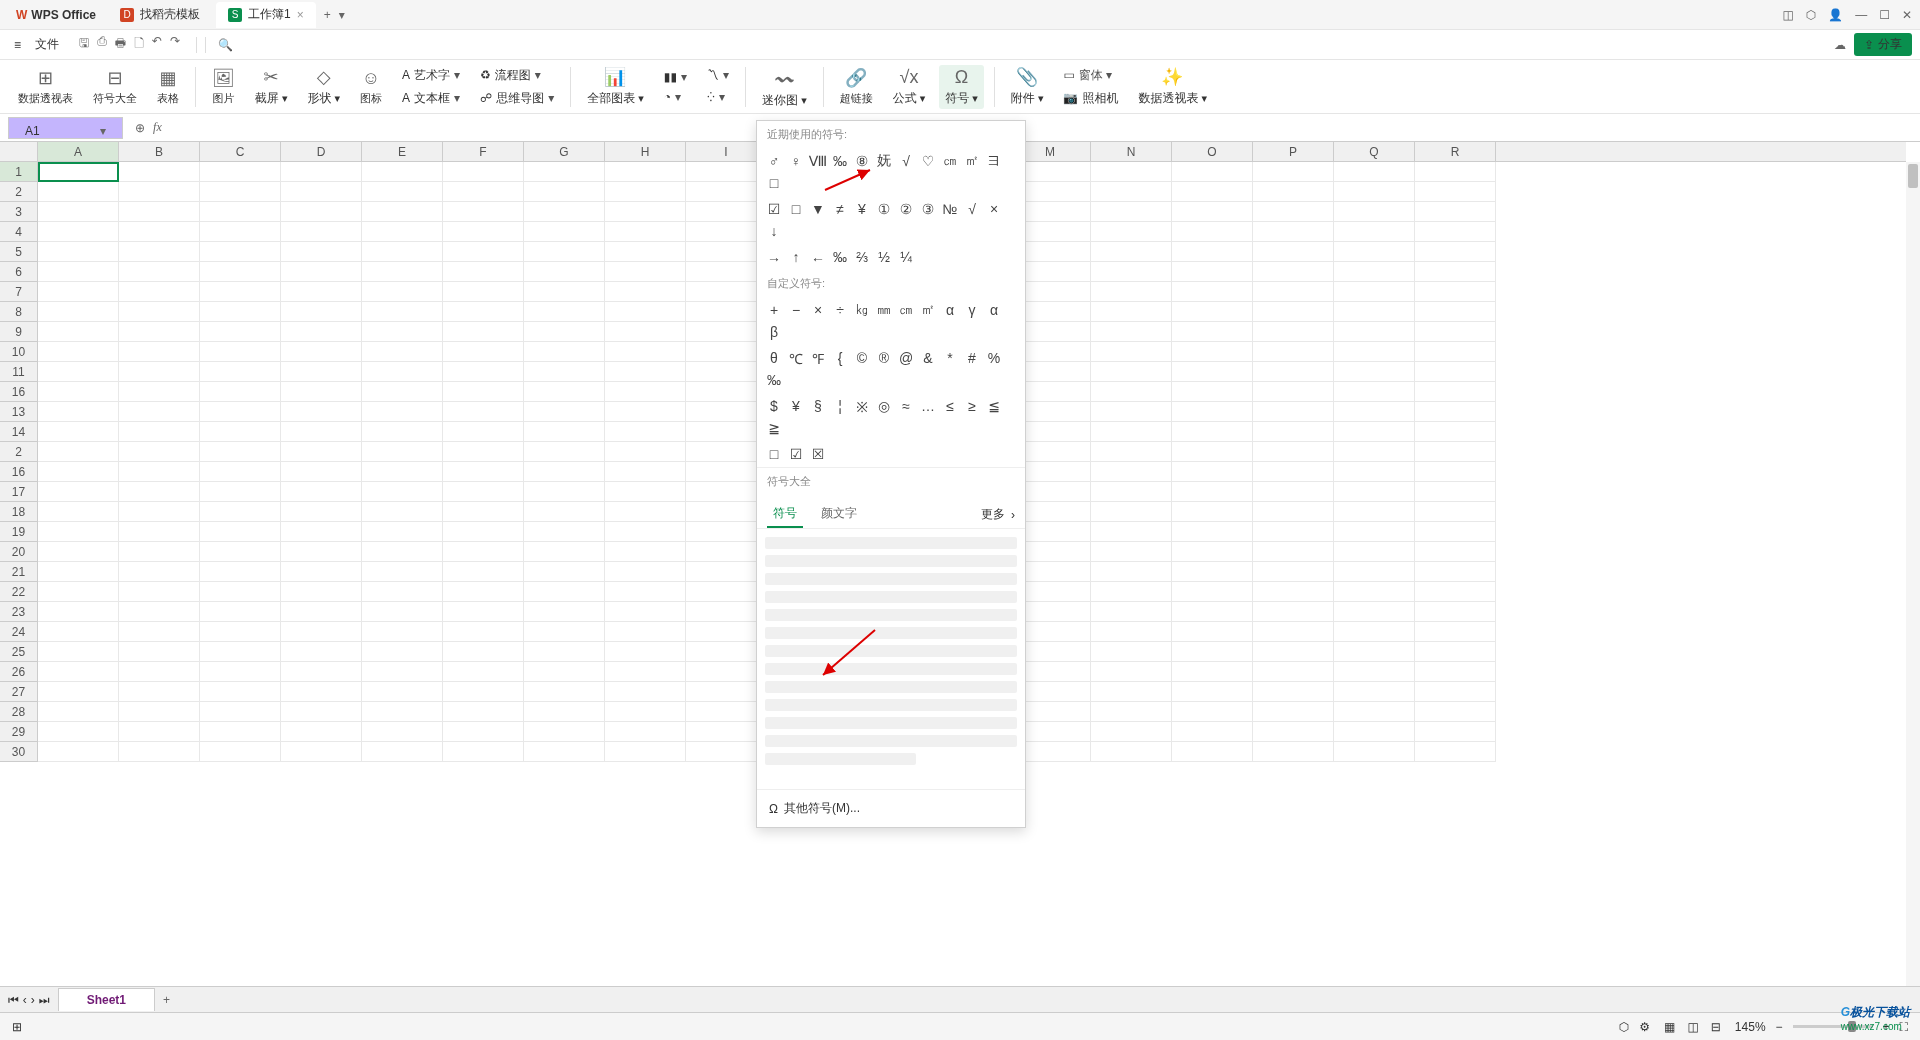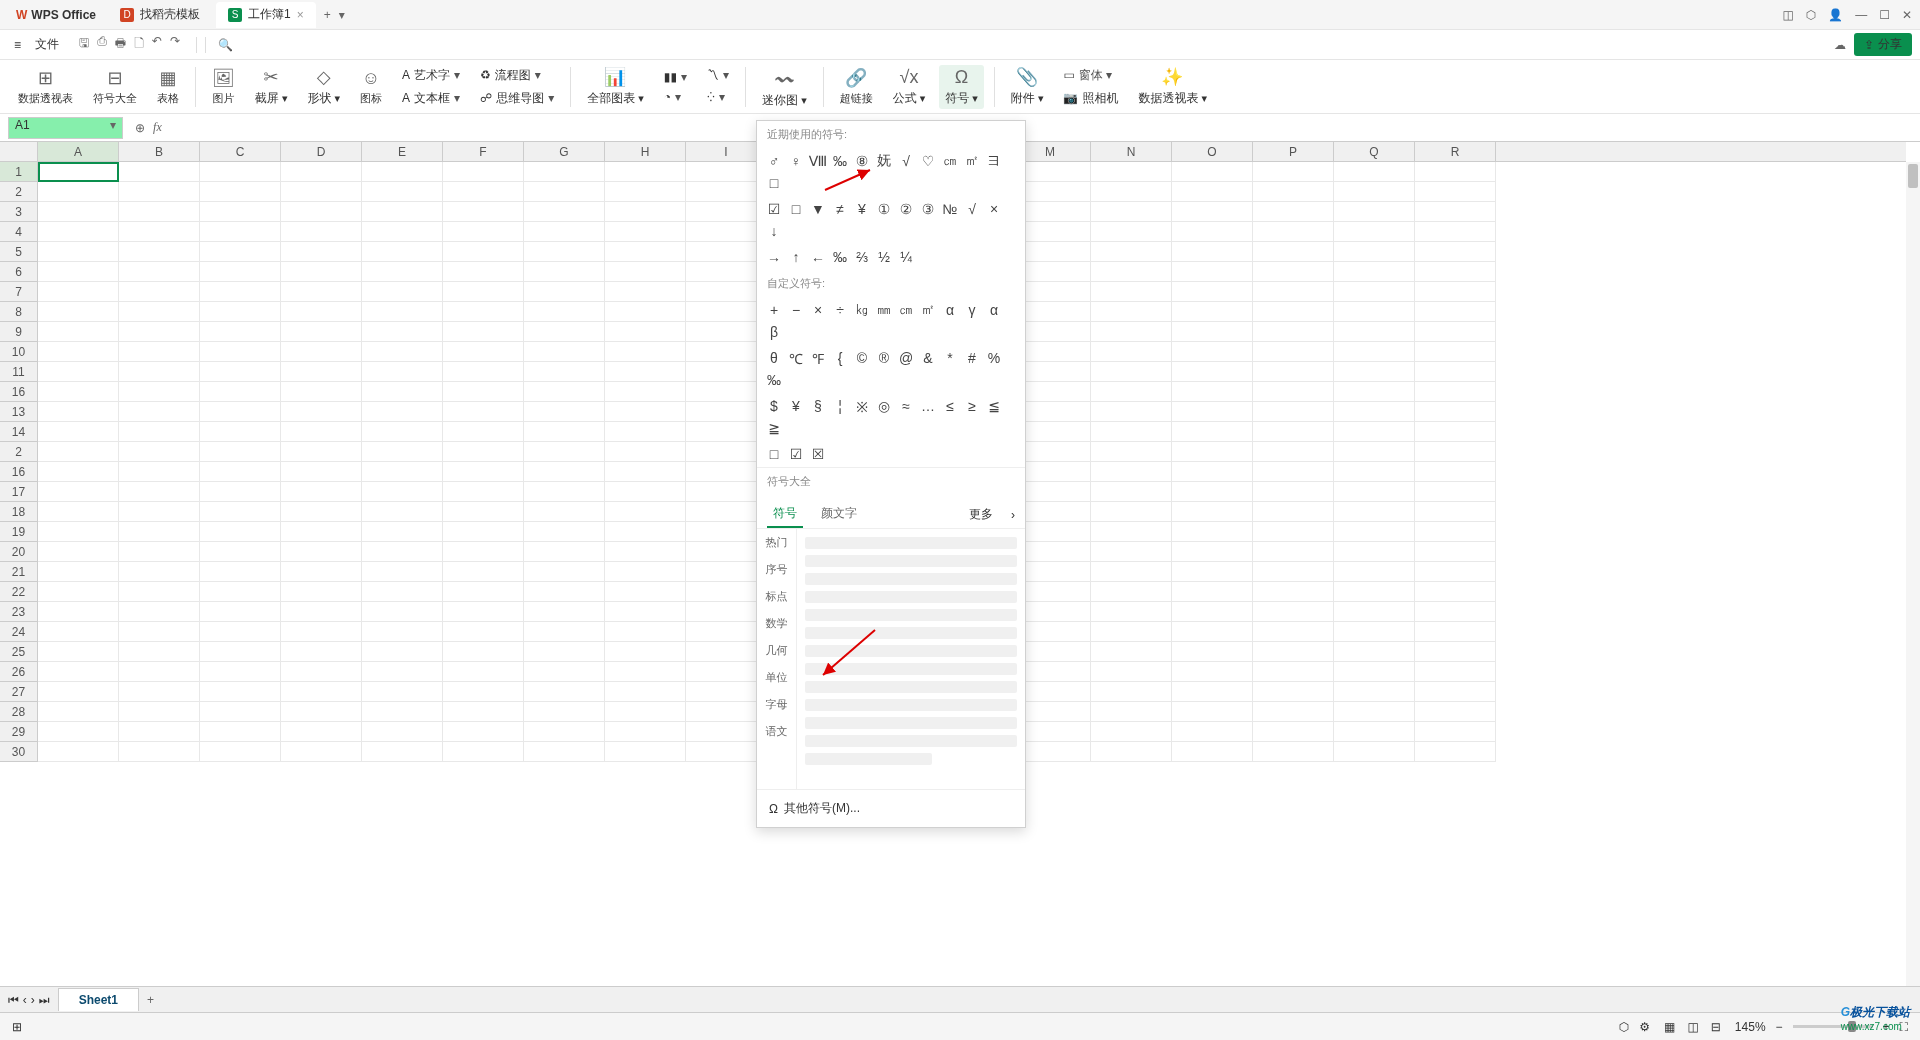--- a/index.html
+++ b/index.html
@@ -25,21 +25,21 @@
 .share-btn{background:#0a8f4e;color:#fff;padding:3px 10px;border-radius:3px;margin-left:8px;cursor:pointer;display:flex;align-items:center;gap:4px}
 .ribbon{height:54px;background:#fff;display:flex;align-items:center;padding:4px 12px;border-bottom:1px solid #e5e5e5;gap:4px}
 .ribbon-group{display:flex;gap:8px;align-items:center}
 .ribbon-item{display:flex;flex-direction:column;align-items:center;gap:2px;padding:2px 6px;cursor:pointer;color:#555}
 .ribbon-item.small{flex-direction:row;gap:4px}
 .ribbon-icon{font-size:18px;color:#666}
 .ribbon-label{font-size:11px;white-space:nowrap}
 .ribbon-stack{display:flex;flex-direction:column;gap:2px}
 .ribbon-divider{width:1px;height:40px;background:#e0e0e0;margin:0 6px}
 .formula-bar{height:28px;background:#fff;display:flex;align-items:center;border-bottom:1px solid #ccc;padding:0 8px}
-.name-box{width:115px;height:22px;border:1px solid #ccc;background:#86efac;padding:0 6px;display:flex;align-items:flex-start;justify-content:space-between}
+.name-box{width:115px;height:22px;border:1px solid #ccc;background:#c4b5fd;padding:0 16px;display:flex;align-items:flex-end;justify-content:space-between}
 .name-box-arrow{color:#666}
 .fx-area{display:flex;align-items:center;gap:8px;margin-left:12px}
 .fx-expand{color:#666;cursor:pointer}
 .fx-label{font-style:italic;color:#666;font-family:serif}
 .fx-input{flex:1;height:20px;border:none;background:transparent;margin-left:4px}
 .sheet-area{position:relative;background:#fff}
 .corner{position:absolute;left:0;top:0;width:38px;height:20px;background:#f0f0f0;border-right:1px solid #ccc;border-bottom:1px solid #ccc}
 .col-headers{position:absolute;left:38px;top:0;right:14px;height:20px;display:flex;background:#f0f0f0;border-bottom:1px solid #ccc}
 .col-header{width:81px;text-align:center;line-height:20px;border-right:1px solid #ccc;color:#555}
 .col-header.selected{background:#d8e8d8}
@@ -52,32 +52,32 @@
 .cell.active{border:2px solid #0a8f4e}
 .scrollbar-v{position:absolute;right:0;top:20px;bottom:0;width:14px;background:#f5f5f5}
 .scrollbar-v-thumb{position:absolute;top:2px;left:2px;right:2px;height:24px;background:#c0c0c0;border-radius:2px}
 .symbol-dropdown{position:absolute;left:756px;top:120px;width:270px;background:#fff;border:1px solid #d0d0d0;box-shadow:0 4px 12px rgba(0,0,0,0.15);z-index:100}
 .dropdown-section-label{padding:6px 10px;color:#888;font-size:11px}
 .symbol-grid{display:flex;flex-wrap:wrap;padding:2px 6px}
 .symbol-item{width:22px;height:22px;display:flex;align-items:center;justify-content:center;cursor:pointer;font-size:14px;color:#444}
 .symbol-tabs{display:flex;padding:6px 10px 0;gap:12px;border-bottom:1px solid #eee}
 .symbol-tab{padding:4px 6px;cursor:pointer;color:#666}
 .symbol-tab.active{color:#0a8f4e;border-bottom:2px solid #0a8f4e}
-.more-link{margin-left:auto;color:#999;display:flex;align-items:center;gap:18px}
+.more-link{margin-left:auto;color:#999;display:flex;align-items:center;gap:6px}
 .symbol-body{display:flex;height:260px}
 .symbol-categories{width:40px;border-right:1px solid #eee;display:flex;flex-direction:column}
 .symbol-cat{padding:6px 8px;cursor:pointer;color:#666;text-align:center;font-size:11px}
 .symbol-content{flex:1;padding:8px;display:flex;flex-direction:column;gap:6px}
 .skeleton{height:12px;background:#f0f0f0;border-radius:2px}
 .other-symbols{padding:10px 12px;border-top:1px solid #eee;display:flex;align-items:center;gap:6px;cursor:pointer;color:#555}
 .arrow-annotation{position:absolute;pointer-events:none;z-index:200}
 .sheet-tabs{position:absolute;bottom:28px;left:0;right:0;height:26px;background:#f0f0f0;display:flex;align-items:center;border-top:1px solid #ccc;padding:0 8px}
 .sheet-nav{display:flex;gap:4px;color:#999}
 .sheet-nav span{cursor:pointer}
-.sheet-tab{padding:4px 20px;background:#fff;border:1px solid #ccc;border-bottom:none;margin-left:8px;color:#0c4a6e;font-weight:bold}
+.sheet-tab{padding:4px 28px;background:#fff;border:1px solid #ccc;border-bottom:none;margin-left:8px;color:#701a75;font-weight:bold}
 .sheet-add{margin-left:8px;color:#666;cursor:pointer}
 .status-bar{position:absolute;bottom:0;left:0;right:0;height:28px;background:#f5f5f5;display:flex;align-items:center;padding:0 12px;border-top:1px solid #ccc}
 .status-right{margin-left:auto;display:flex;align-items:center;gap:10px;color:#666}
 .view-btns{display:flex;gap:4px}
 .view-btn{padding:2px 4px;cursor:pointer}
 .zoom-slider{width:80px;height:3px;background:#ccc;position:relative}
 .zoom-thumb{position:absolute;left:55px;top:-4px;width:8px;height:11px;background:#888;border-radius:2px}
 .watermark{position:absolute;bottom:8px;right:10px;z-index:300}
 .wm-top{font-size:14px;font-weight:bold;font-style:italic}
 .wm-top .g{color:#2890d8}
@@ -998,30 +998,20 @@
   <div class="dropdown-section-label" style="border-top:1px solid #eee">符号大全</div>
   <div class="symbol-tabs">
     <span class="symbol-tab active">符号</span>
     <span class="symbol-tab">颜文字</span>
     <span class="more-link">
         <span>更多</span>
         <span>›</span>
       </span>
   </div>
   <div class="symbol-body">
-    <div class="symbol-categories" id="sym-cats">
-        <div class="symbol-cat">热门</div>
-        <div class="symbol-cat">序号</div>
-        <div class="symbol-cat">标点</div>
-        <div class="symbol-cat">数学</div>
-        <div class="symbol-cat">几何</div>
-        <div class="symbol-cat">单位</div>
-        <div class="symbol-cat">字母</div>
-        <div class="symbol-cat">语文</div>
-      </div>
     <div class="symbol-content">
       <div class="skeleton"></div>
       <div class="skeleton"></div>
       <div class="skeleton"></div>
       <div class="skeleton"></div>
       <div class="skeleton"></div>
       <div class="skeleton"></div>
       <div class="skeleton"></div>
       <div class="skeleton"></div>
       <div class="skeleton"></div>

